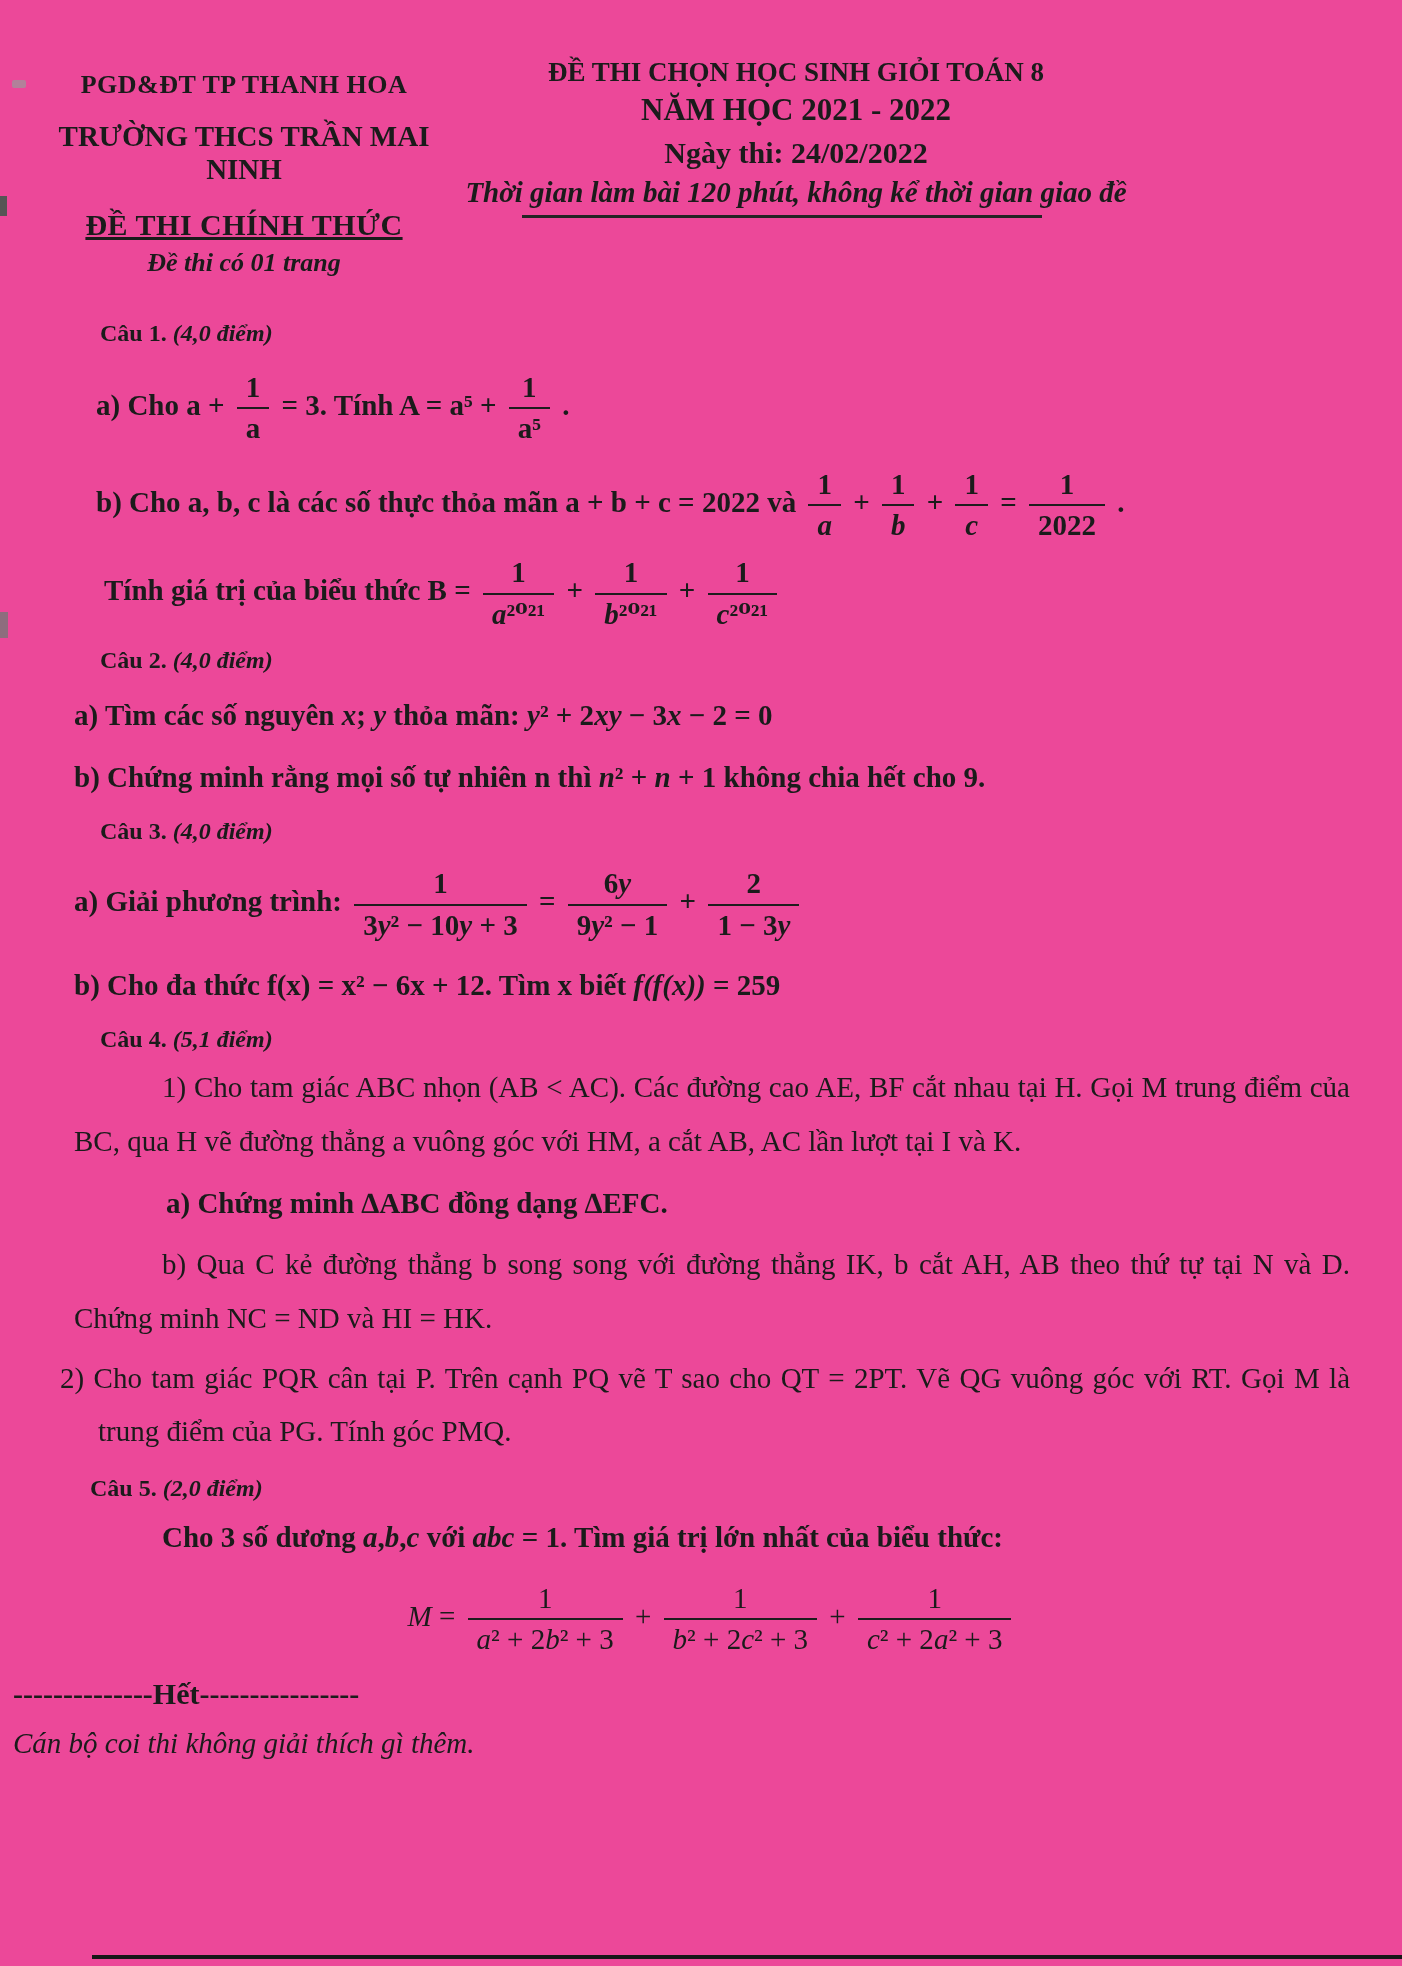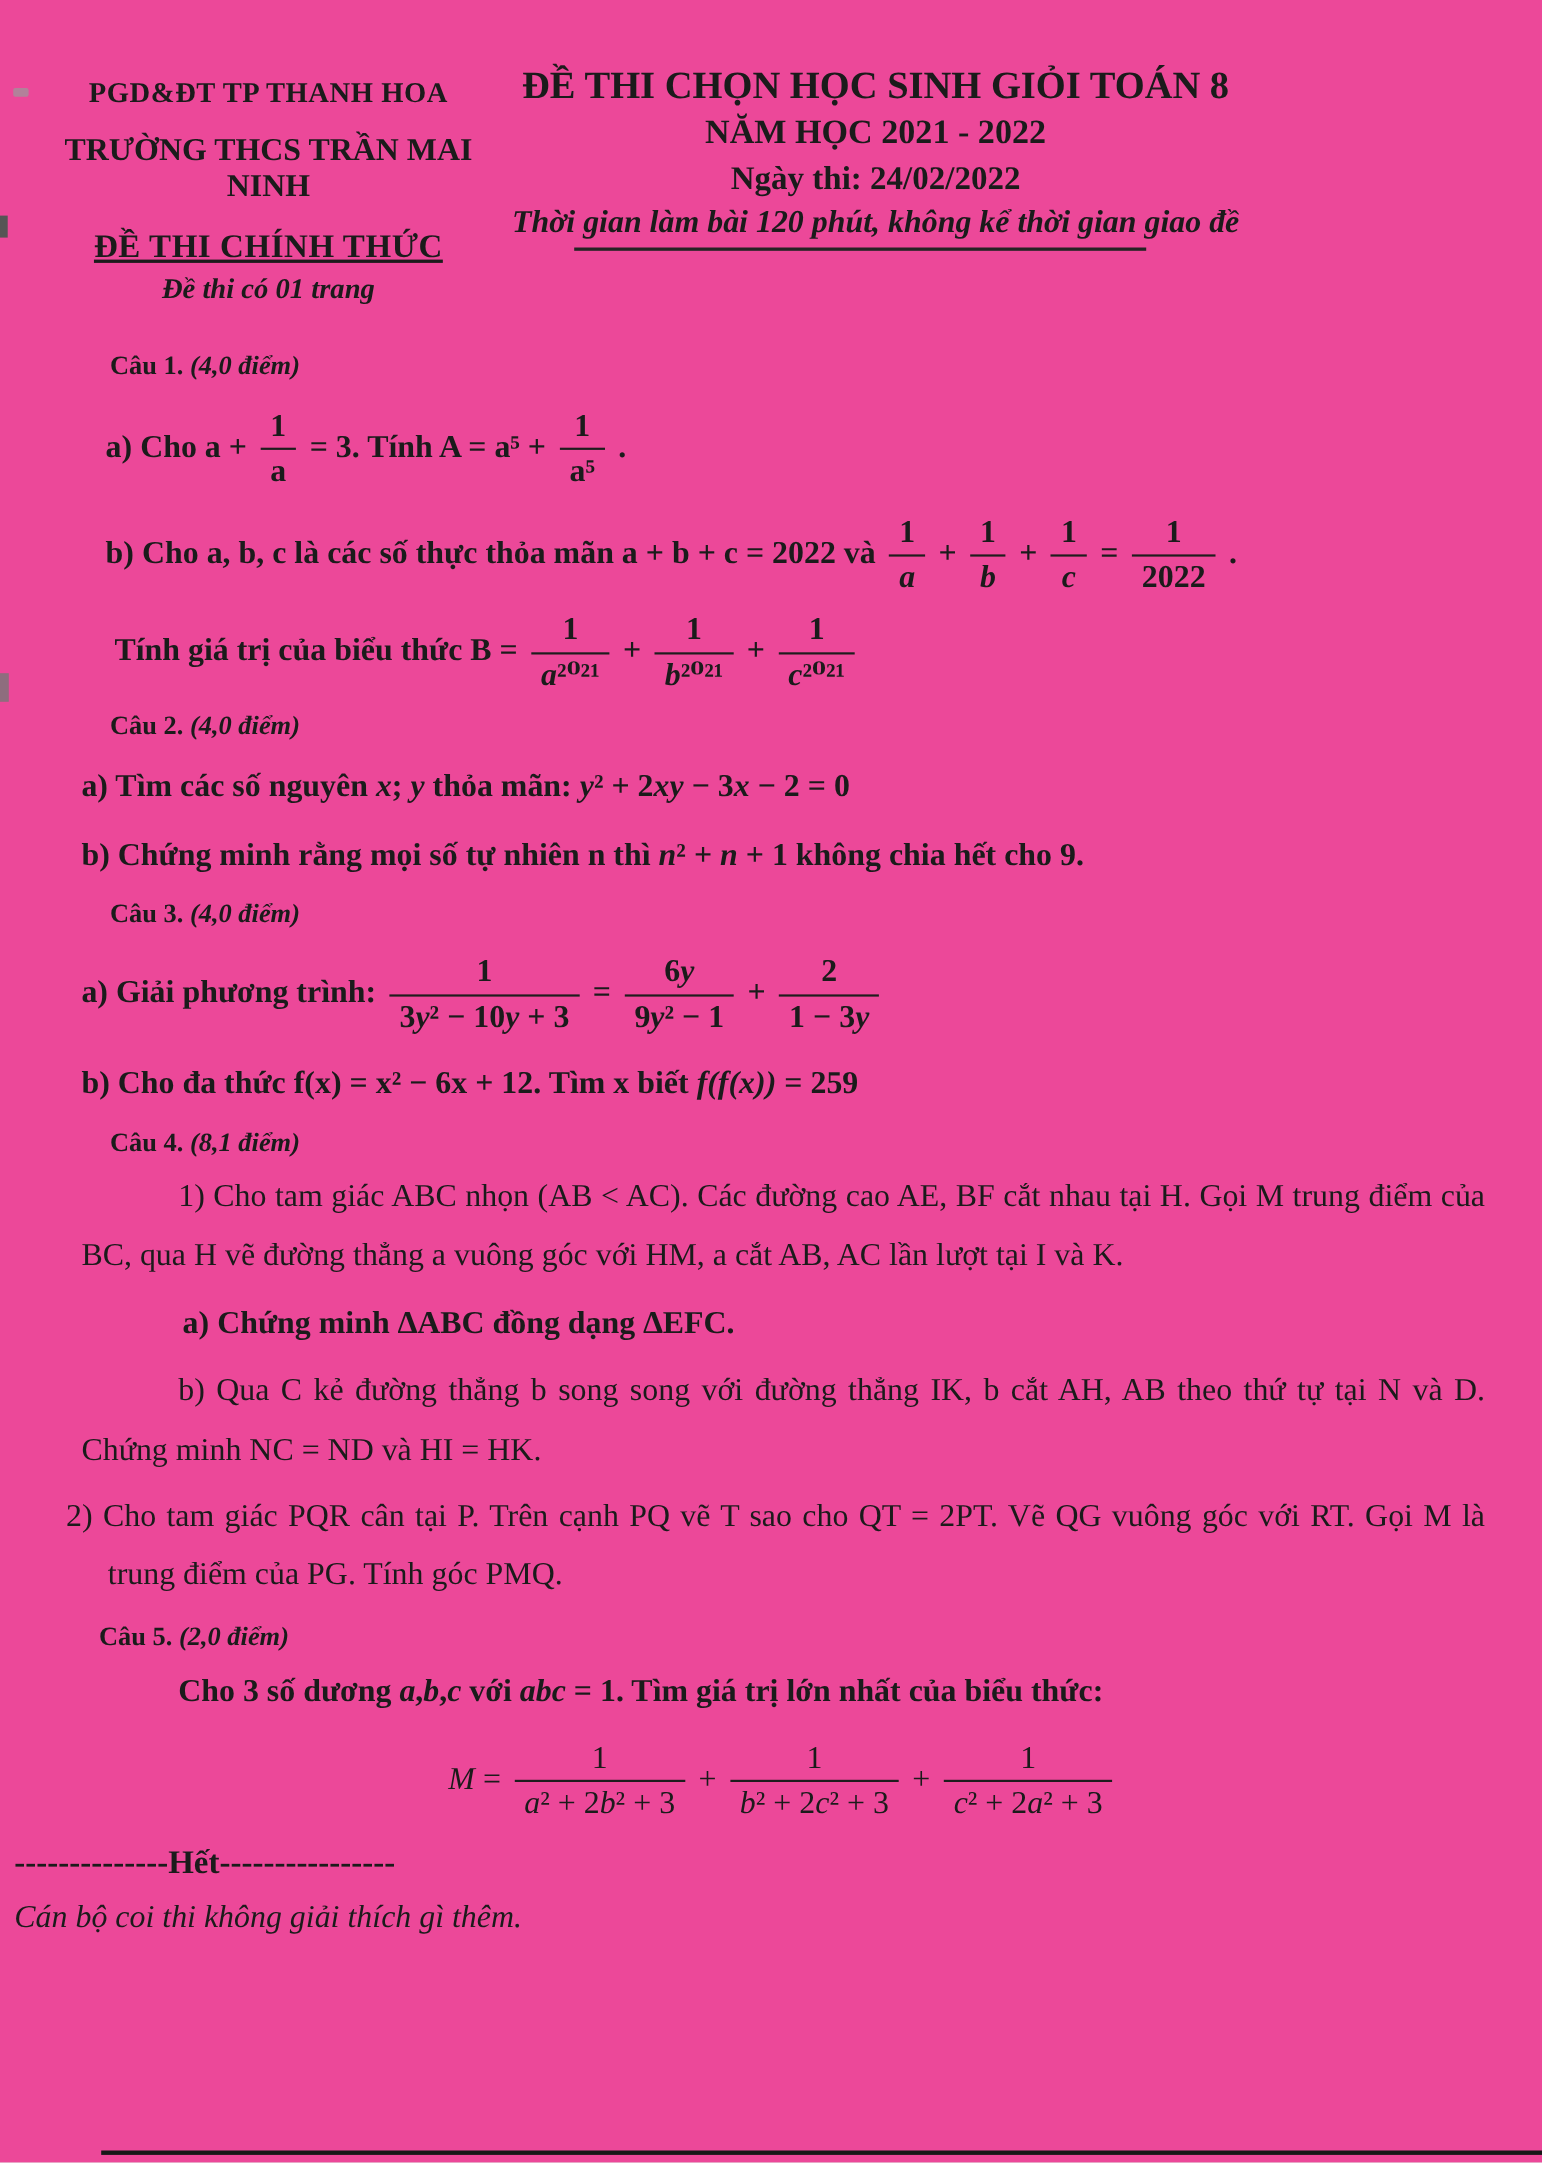--- a/index.html
+++ b/index.html
@@ -14,21 +14,21 @@
     overflow:hidden;
   }
   
   .header{display:flex;padding:56px 30px 0 58px;}
   .header-left{width:372px;text-align:center;padding-top:14px;}
   .hl-dept{font-weight:bold;font-size:26px;letter-spacing:.5px;}
   .hl-school{font-weight:bold;font-size:29px;margin-top:20px;}
   .hl-official{font-weight:bold;font-size:30px;margin-top:22px;letter-spacing:.5px;text-decoration:underline;}
   .hl-pages{font-style:italic;font-weight:600;font-size:26px;margin-top:6px;}
   .header-right{width:700px;margin-left:16px;text-align:center;}
-  .hr-title{font-weight:bold;font-size:35px;line-height:1.25;}
+  .hr-title{font-weight:bold;font-size:27px;line-height:1.25;}
   .hr-year{font-weight:bold;font-size:31px;margin-top:2px;}
   .hr-date{font-weight:bold;font-size:30px;margin-top:8px;}
   .hr-duration{font-style:italic;font-weight:600;font-size:29px;margin-top:6px;}
   .subtitle-rule{width:520px;height:3px;background:#242424;margin:6px auto 0;transform:translateX(-14px);}
   
   .exam-body{padding:26px 52px 0 74px;font-size:29px;}
   .q-heading{font-size:24px;margin:16px 0 8px;margin-left:26px;}
   .q-heading b{font-weight:bold;}
   .q-heading i{font-style:italic;font-weight:600;}
   .q-line{margin:20px 0;line-height:1.45;font-weight:bold;}
@@ -90,21 +90,21 @@
       <div data-name="q1-heading" class="q-heading"><b data-name="question-label">Câu 1. </b><i data-name="question-points">(4,0 điểm)</i></div>
       <div data-name="q1a" class="q-line">a) Cho a + <span class="frac" data-name="fraction"><span class="num">1</span><span class="den">a</span></span> = 3. Tính A = a⁵ + <span class="frac" data-name="fraction"><span class="num">1</span><span class="den">a⁵</span></span> .</div>
       <div data-name="q1b" class="q-line">b) Cho a, b, c là các số thực thỏa mãn a + b + c = 2022 và <span class="frac" data-name="fraction"><span class="num">1</span><span class="den"><i>a</i></span></span> + <span class="frac" data-name="fraction"><span class="num">1</span><span class="den"><i>b</i></span></span> + <span class="frac" data-name="fraction"><span class="num">1</span><span class="den"><i>c</i></span></span> = <span class="frac" data-name="fraction"><span class="num">1</span><span class="den">2022</span></span> .</div>
       <div data-name="q1c" class="q-line">Tính giá trị của biểu thức B = <span class="frac" data-name="fraction"><span class="num">1</span><span class="den"><i>a</i>²⁰²¹</span></span> + <span class="frac" data-name="fraction"><span class="num">1</span><span class="den"><i>b</i>²⁰²¹</span></span> + <span class="frac" data-name="fraction"><span class="num">1</span><span class="den"><i>c</i>²⁰²¹</span></span></div>
       <div data-name="q2-heading" class="q-heading"><b data-name="question-label">Câu 2. </b><i data-name="question-points">(4,0 điểm)</i></div>
       <div data-name="q2a" class="q-line">a)  Tìm các số nguyên  <i>x</i>; <i>y</i>  thỏa mãn:  <i>y</i>² + 2<i>xy</i> − 3<i>x</i> − 2 = 0</div>
       <div data-name="q2b" class="q-line">b)  Chứng minh rằng mọi số tự nhiên n thì  <i>n</i>² + <i>n</i> + 1  không chia hết cho 9.</div>
       <div data-name="q3-heading" class="q-heading"><b data-name="question-label">Câu 3. </b><i data-name="question-points">(4,0 điểm)</i></div>
       <div data-name="q3a" class="q-line">a)  Giải phương trình:   <span class="frac" data-name="fraction"><span class="num">1</span><span class="den">3<i>y</i>² − 10<i>y</i> + 3</span></span> = <span class="frac" data-name="fraction"><span class="num">6<i>y</i></span><span class="den">9<i>y</i>² − 1</span></span> + <span class="frac" data-name="fraction"><span class="num">2</span><span class="den">1 − 3<i>y</i></span></span></div>
       <div data-name="q3b" class="q-line">b)  Cho đa thức  f(x) = x² − 6x + 12.  Tìm x biết <i>f(f(x))</i> = 259</div>
-      <div data-name="q4-heading" class="q-heading"><b data-name="question-label">Câu 4. </b><i data-name="question-points">(8,1 điểm)</i></div>
+      <div data-name="q4-heading" class="q-heading"><b data-name="question-label">Câu 4. </b><i data-name="question-points">(5,1 điểm)</i></div>
       <div data-name="q4-part1" class="q-para">1) Cho tam giác ABC nhọn (AB &lt; AC). Các đường cao AE, BF cắt nhau tại H. Gọi M trung điểm của BC, qua H vẽ đường thẳng a vuông góc với HM, a cắt AB, AC lần lượt tại I và K.</div>
       <div data-name="q4-part1a" class="q-line">a) Chứng minh ∆ABC đồng dạng ∆EFC.</div>
       <div data-name="q4-part1b" class="q-para">b) Qua C kẻ đường thẳng b song song với đường thẳng IK, b cắt AH, AB theo thứ tự tại N và D. Chứng minh NC = ND và HI = HK.</div>
       <div data-name="q4-part2" class="q-para">2)  Cho tam giác PQR cân tại P. Trên cạnh PQ vẽ T sao cho QT = 2PT. Vẽ QG vuông góc với RT. Gọi M là trung điểm của PG. Tính góc PMQ.</div>
       <div data-name="q5-heading" class="q-heading"><b data-name="question-label">Câu 5. </b><i data-name="question-points">(2,0 điểm)</i></div>
       <div data-name="q5-intro" class="q-line">Cho 3 số dương <i>a</i>,<i>b</i>,<i>c</i> với <i>abc</i> = 1. Tìm giá trị lớn nhất của biểu thức:</div>
       <div data-name="q5-formula" class="q-center"><i>M</i> = <span class="frac" data-name="fraction"><span class="num">1</span><span class="den"><i>a</i>² + 2<i>b</i>² + 3</span></span> + <span class="frac" data-name="fraction"><span class="num">1</span><span class="den"><i>b</i>² + 2<i>c</i>² + 3</span></span> + <span class="frac" data-name="fraction"><span class="num">1</span><span class="den"><i>c</i>² + 2<i>a</i>² + 3</span></span></div>
     </div>
 
   <div class="footer" data-name="exam-footer">

